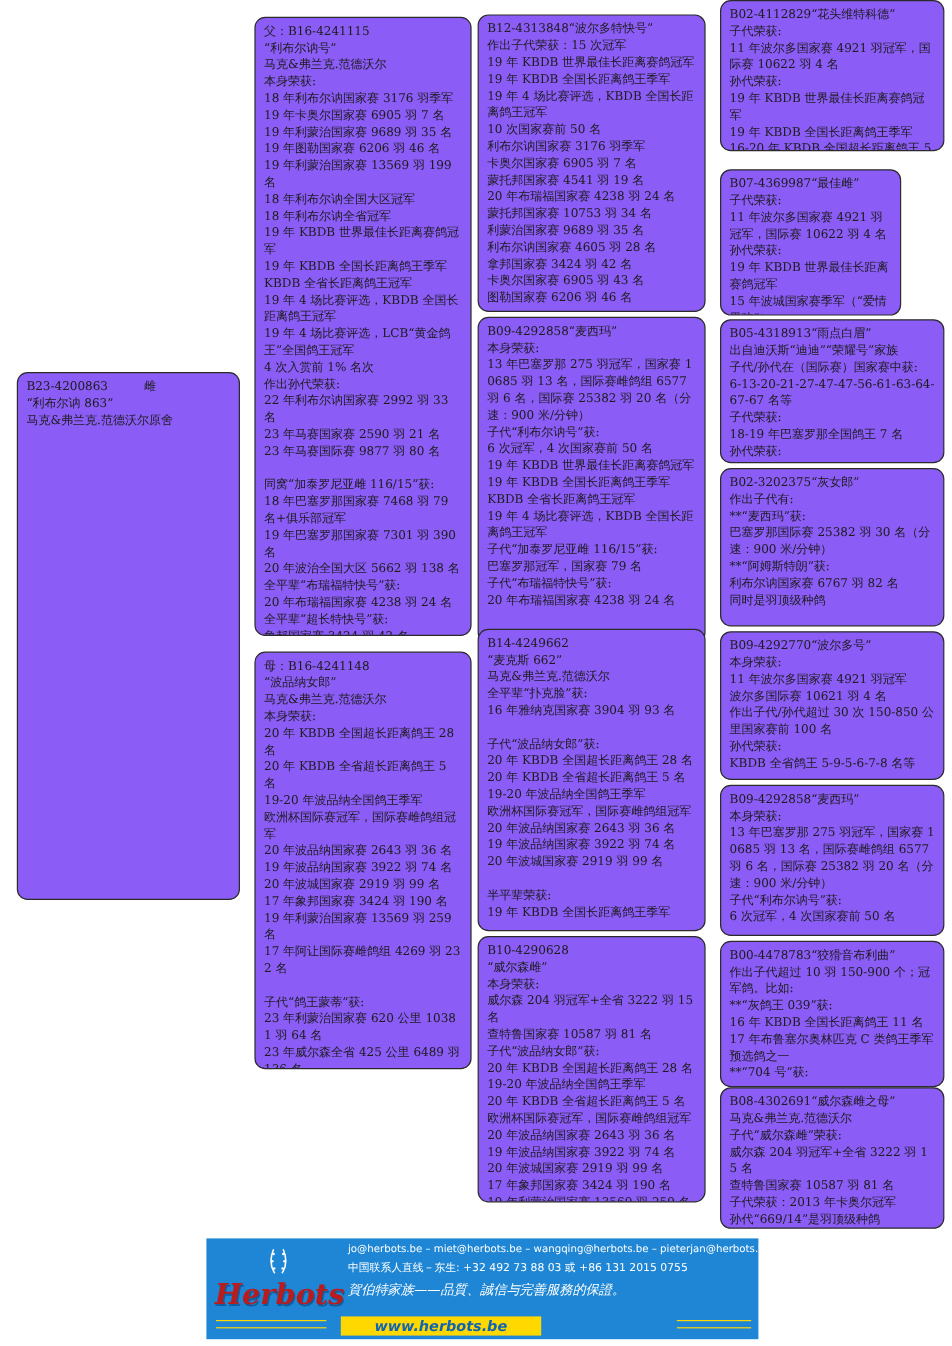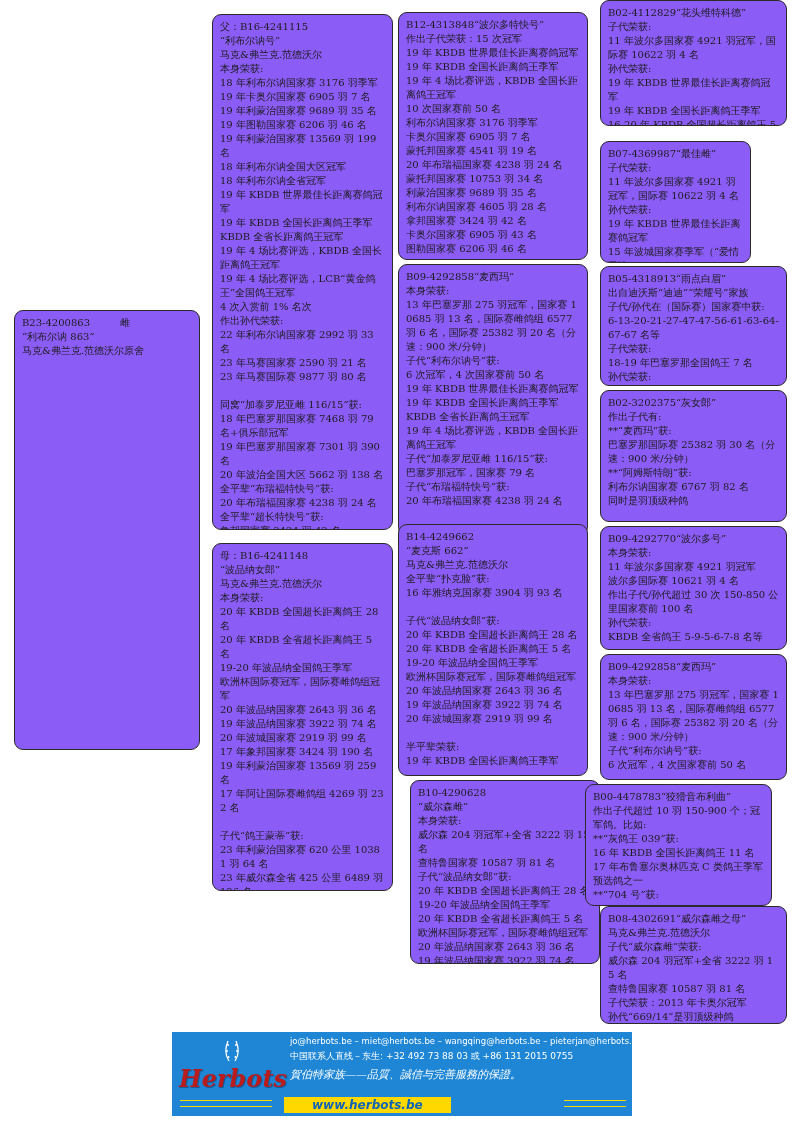--- a/index.html
+++ b/index.html
@@ -154,21 +154,21 @@
     <div class="ln">19-20 年波品纳全国鸽王季军</div>
     <div class="ln">欧洲杯国际赛冠军，国际赛雌鸽组冠军</div>
     <div class="ln">20 年波品纳国家赛 2643 羽 36 名</div>
     <div class="ln">19 年波品纳国家赛 3922 羽 74 名</div>
     <div class="ln">20 年波城国家赛 2919 羽 99 名</div>
     <div class="ln">&nbsp;</div>
     <div class="ln">半平辈荣获:</div>
     <div class="ln">19 年 KBDB 全国长距离鸽王季军</div>
   </div>
 
-<div class="pbox" style="left:398px;top:780px;width:190px;height:184px;margin-left:12px;">
+<div class="pbox" style="left:398px;top:780px;width:190px;height:222px;">
     <div class="ln">B10-4290628</div>
     <div class="ln">“威尔森雌”</div>
     <div class="ln">本身荣获:</div>
     <div class="ln">威尔森 204 羽冠军+全省 3222 羽 15 名</div>
     <div class="ln">查特鲁国家赛 10587 羽 81 名</div>
     <div class="ln">子代“波品纳女郎”获:</div>
     <div class="ln">20 年 KBDB 全国超长距离鸽王 28 名</div>
     <div class="ln">19-20 年波品纳全国鸽王季军</div>
     <div class="ln">20 年 KBDB 全省超长距离鸽王 5 名</div>
     <div class="ln">欧洲杯国际赛冠军，国际赛雌鸽组冠军</div>
@@ -230,21 +230,21 @@
   </div>
 
 <div class="pbox" style="left:600px;top:654px;width:187px;height:126px;">
     <div class="ln">B09-4292858“麦西玛”</div>
     <div class="ln">本身荣获:</div>
     <div class="ln">13 年巴塞罗那 275 羽冠军，国家赛 10685 羽 13 名，国际赛雌鸽组 6577 羽 6 名，国际赛 25382 羽 20 名（分速：900 米/分钟）</div>
     <div class="ln">子代“利布尔讷号”获:</div>
     <div class="ln">6 次冠军，4 次国家赛前 50 名</div>
   </div>
 
-<div class="pbox" style="left:585px;top:784px;width:187px;height:122px;">
+<div class="pbox" style="left:600px;top:784px;width:187px;height:122px;">
     <div class="ln">B00-4478783“狡猾音布利曲”</div>
     <div class="ln">作出子代超过 10 羽 150-900 个；冠军鸽。比如:</div>
     <div class="ln">**“灰鸽王 039”获:</div>
     <div class="ln">16 年 KBDB 全国长距离鸽王 11 名</div>
     <div class="ln">17 年布鲁塞尔奥林匹克 C 类鸽王季军预选鸽之一</div>
     <div class="ln">**“704 号”获:</div>
   </div>
 
 <div class="pbox" style="left:600px;top:906px;width:187px;height:118px;">
     <div class="ln">B08-4302691“威尔森雌之母”</div>

